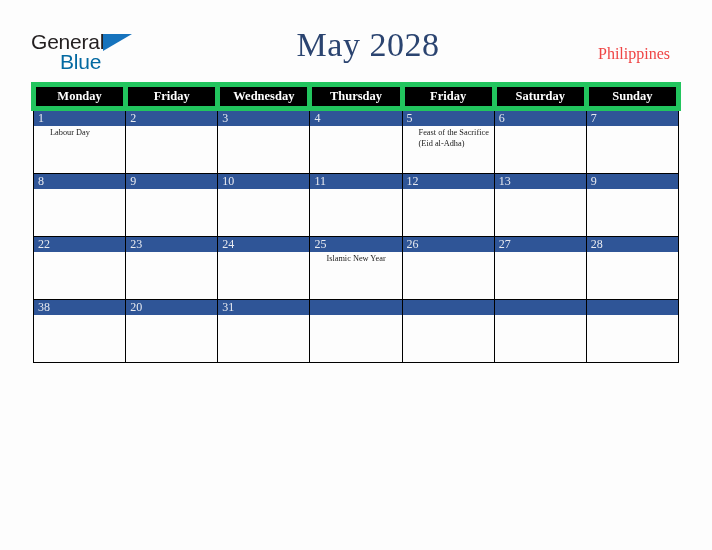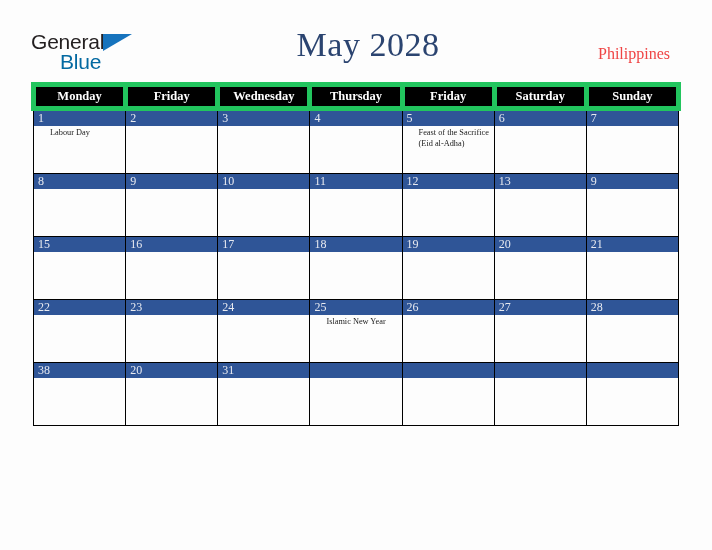--- a/index.html
+++ b/index.html
@@ -215,43 +215,20 @@
         </td>
         <td>
           <span class="daynum">13</span>
         </td>
         <td>
           <span class="daynum">9</span>
         </td>
       </tr>
       <tr>
         <td>
-          <span class="daynum">15</span>
-        </td>
-        <td>
-          <span class="daynum">16</span>
-        </td>
-        <td>
-          <span class="daynum">17</span>
-        </td>
-        <td>
-          <span class="daynum">18</span>
-        </td>
-        <td>
-          <span class="daynum">19</span>
-        </td>
-        <td>
-          <span class="daynum">20</span>
-        </td>
-        <td>
-          <span class="daynum">21</span>
-        </td>
-      </tr>
-      <tr>
-        <td>
           <span class="daynum">22</span>
         </td>
         <td>
           <span class="daynum">23</span>
         </td>
         <td>
           <span class="daynum">24</span>
         </td>
         <td>
           <span class="daynum">25</span>

